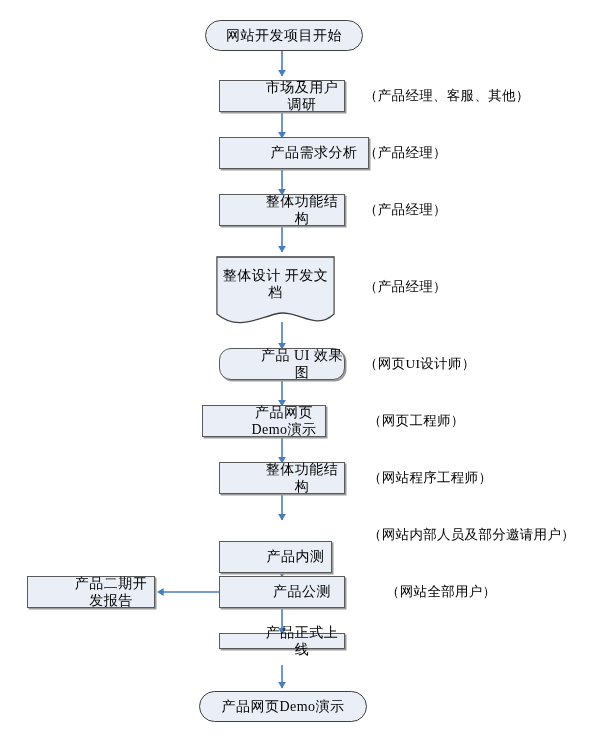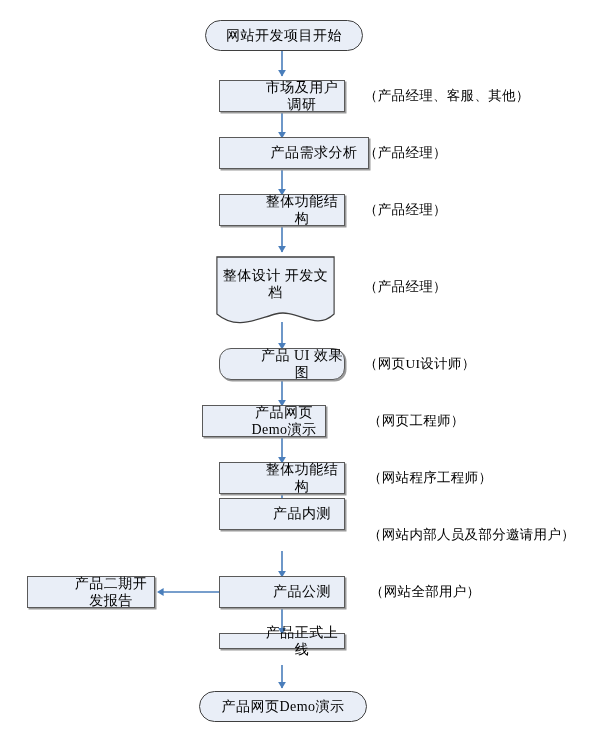--- a/index.html
+++ b/index.html
@@ -161,29 +161,29 @@
 <div class="node node-rect" style="left:202px; top:405px; width:124px; height:32px;">
   <span>产品网页Demo演示</span>
 </div>
 <div class="annot" style="left:368px; top:412px;">（网页工程师）</div>
 
 <div class="node node-rect" style="left:219px; top:462px; width:126px; height:32px;">
   <span>整体功能结构</span>
 </div>
 <div class="annot" style="left:368px; top:469px;">（网站程序工程师）</div>
 
-<div class="node node-rect" style="left:219px; top:498px; width:126px; height:32px;">
+<div class="node node-rect" style="left:219px; top:541px; width:113px; height:32px;">
   <span>产品内测</span>
 </div>
 <div class="annot" style="left:368px; top:526px;">（网站内部人员及部分邀请用户）</div>
 
 <div class="node node-rect" style="left:219px; top:576px; width:126px; height:32px;">
   <span>产品公测</span>
 </div>
-<div class="annot" style="left:370px; top:583px;">（网站全部用户）</div>
+<div class="annot" style="left:386px; top:583px;">（网站全部用户）</div>
 
 <div class="node node-rect" style="left:27px; top:576px; width:128px; height:32px;">
   <span>产品二期开发报告</span>
 </div>
 
 <div class="node node-rect" style="left:219px; top:633px; width:126px; height:16px;">
   <span>产品正式上线</span>
 </div>
 
 <div class="node node-stadium" style="left:199px; top:691px; width:168px; height:31px;">

